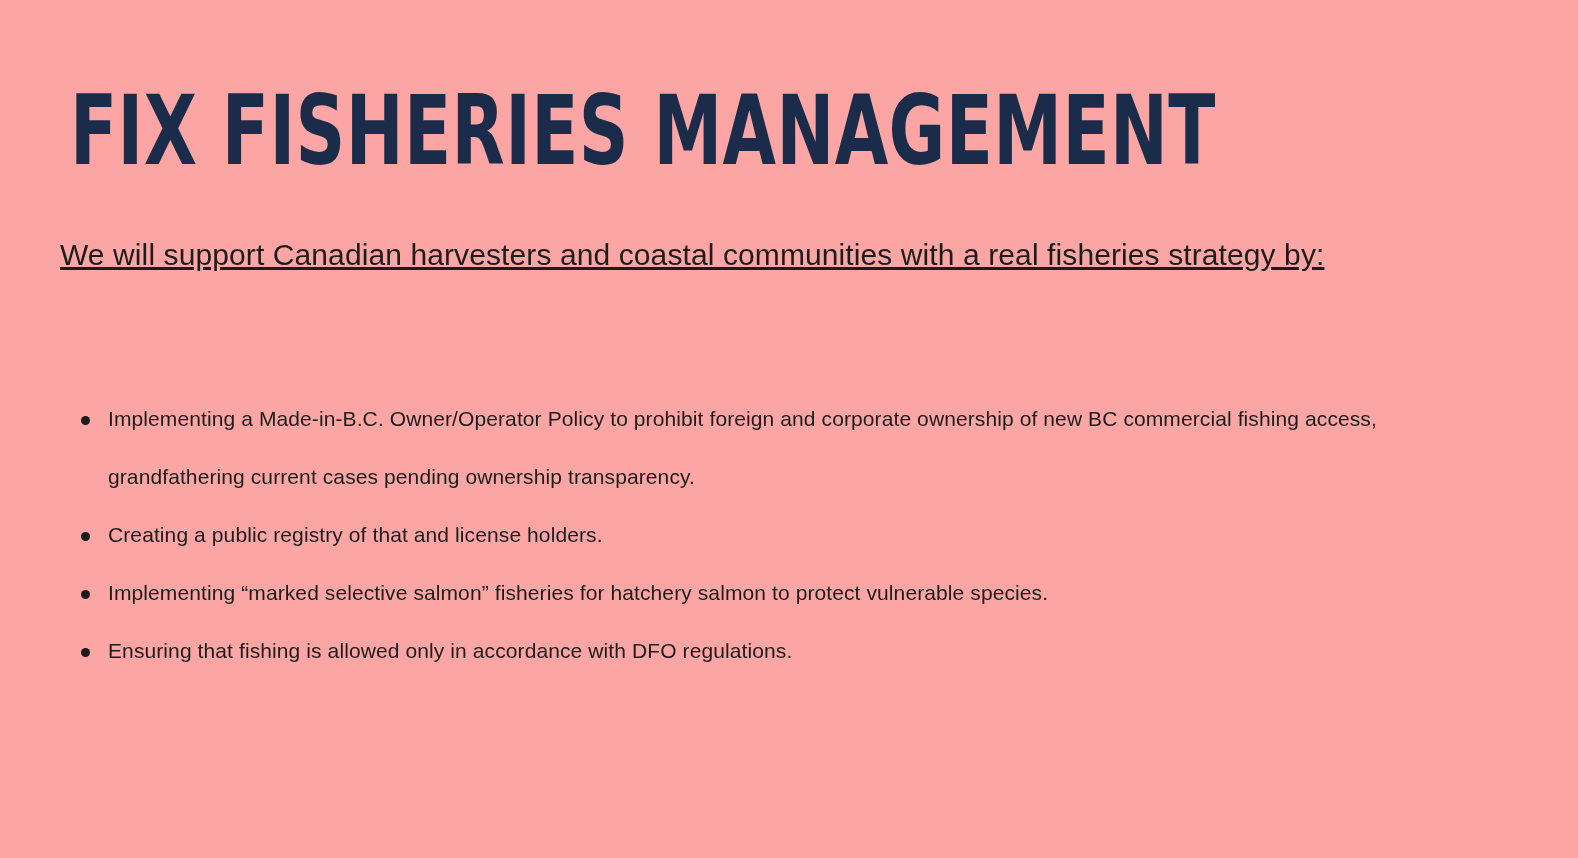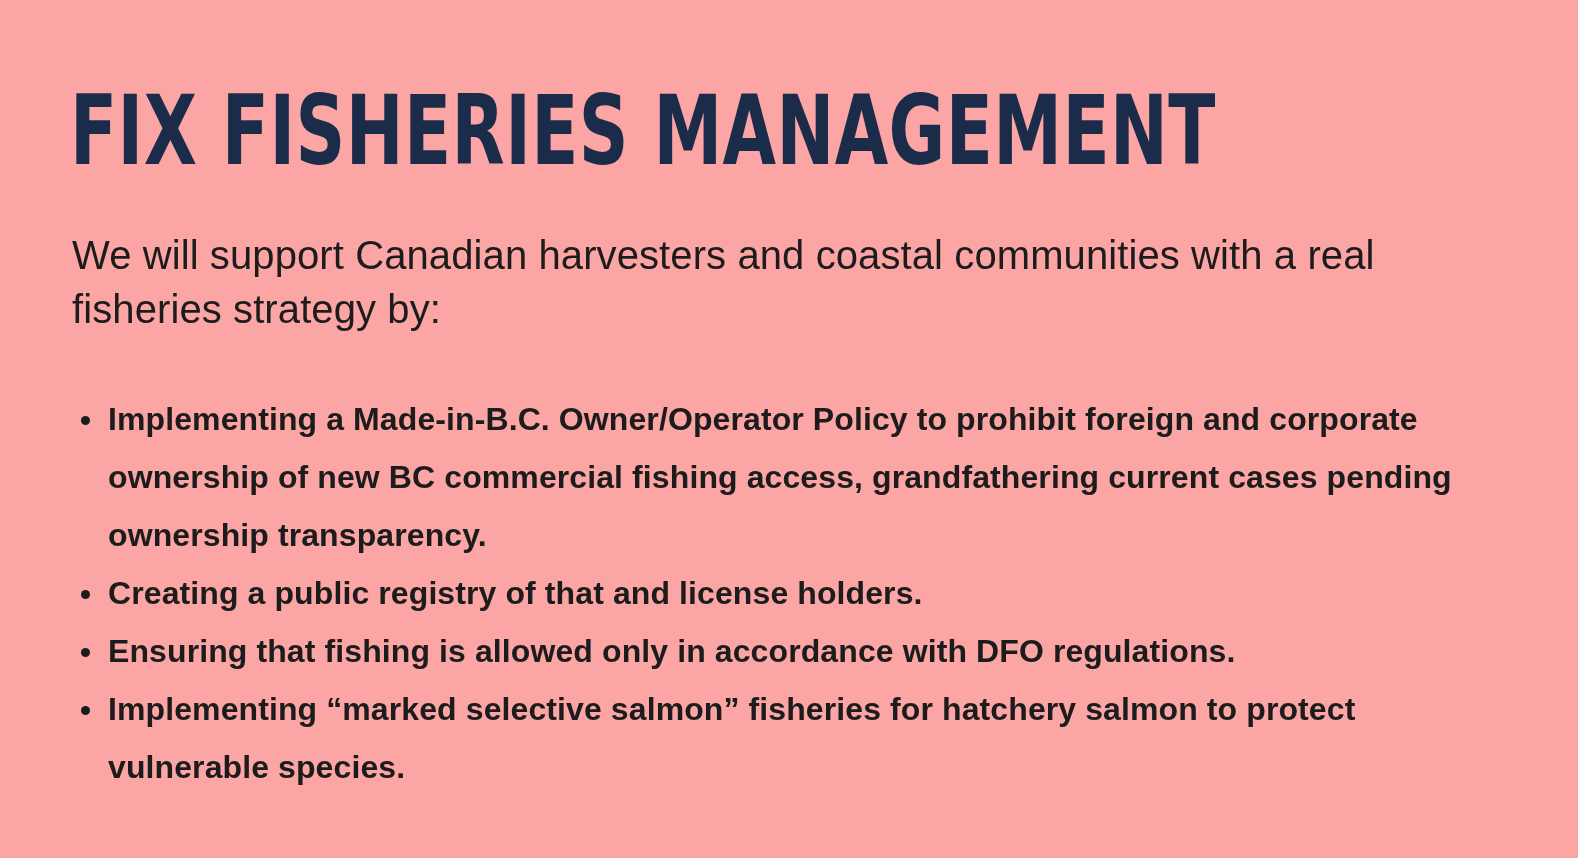--- a/index.html
+++ b/index.html
@@ -41,48 +41,49 @@
     letter-spacing: 0.5px;
     text-transform: uppercase;
     transform: scaleX(0.80);
     transform-origin: left top;
     white-space: nowrap;
   }
 
   
   .intro {
     position: absolute;
-    left: 72px;
+    left: 60px;
     top: 228px;
     width: 1400px;
     margin: 0;
     color: #1c1c1c;
-    font-size: 40px;
+    font-size: 30px;
     font-weight: 300;
     line-height: 54px;
     letter-spacing: 0.1px;
+    text-decoration: underline;
   }
 
   .bullet-list {
     position: absolute;
     left: 70px;
     top: 390px;
     width: 1420px;
     margin: 0;
     padding: 0;
     list-style: none;
   }
 
   .bullet-list > li {
     position: relative;
     margin: 0;
     padding: 0 0 0 38px;
     color: #1c1c1c;
-    font-size: 32px;
-    font-weight: 700;
+    font-size: 21px;
+    font-weight: 400;
     line-height: 58px;
     letter-spacing: 0.1px;
   }
 
   .bullet-list > li::before {
     content: "";
     position: absolute;
     left: 11px;
     top: 26px;
     width: 9px;
@@ -101,20 +102,20 @@
   <p class="intro">We will support Canadian harvesters and coastal communities with a real fisheries strategy by:</p>
 
   <ul class="bullet-list">
     <li>
       <span>Implementing a Made-in-B.C. Owner/Operator Policy to prohibit foreign and corporate ownership of new BC commercial fishing access, grandfathering current cases pending ownership transparency.</span>
     </li>
     <li>
       <span>Creating a public registry of that and license holders.</span>
     </li>
     <li>
-      <span>Ensuring that fishing is allowed only in accordance with DFO regulations.</span>
+      <span>Implementing “marked selective salmon” fisheries for hatchery salmon to protect vulnerable species.</span>
     </li>
     <li>
-      <span>Implementing “marked selective salmon” fisheries for hatchery salmon to protect vulnerable species.</span>
+      <span>Ensuring that fishing is allowed only in accordance with DFO regulations.</span>
     </li>
   </ul>
 
 </div>
 
 </body></html>

